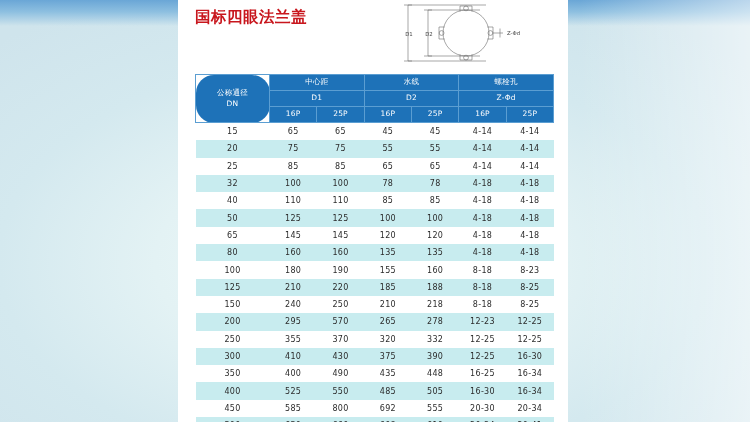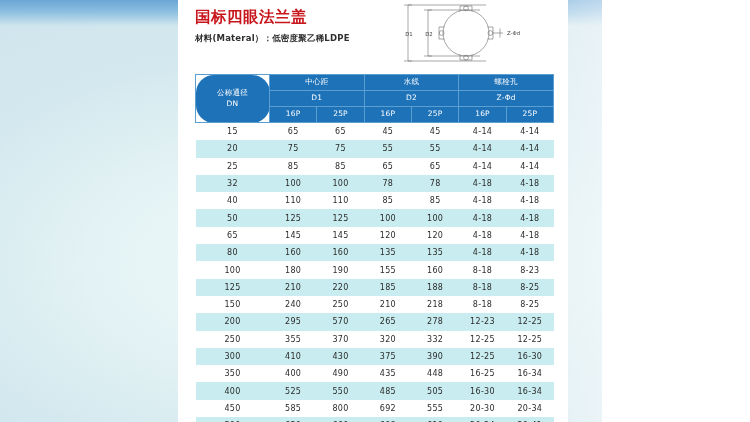--- a/index.html
+++ b/index.html
@@ -9,21 +9,21 @@
   body {
     width: 750px;
     height: 422px;
     overflow: hidden;
     font-family: "Liberation Sans", "DejaVu Sans", sans-serif;
     background: #ffffff;
   }
 
   #page {
     position: relative;
-    width: 602px;
+    width: 750px;
     height: 422px;
     overflow: hidden;
     background:
       radial-gradient(ellipse 520px 300px at 47% 62%, #eefafa 0%, #e3f2f4 38%, #d4e9ef 68%, #cfe4ec 100%),
       linear-gradient(to bottom, #7fb3dc 0%, #a9cde6 9%, #d3e8f1 22%, #e6f4f5 42%, #e9f5f5 70%, #dceef2 100%);
   }
   #page::before {
     content: "";
     position: absolute;
     left: 0; top: 0; right: 0; height: 26px;
@@ -140,21 +140,20 @@
 </style>
 </head>
 <body>
 
 <div id="page">
 
   <div class="card">
 
     <div class="doc-header">
       <div class="doc-title">国标四眼法兰盖</div>
-      <div class="doc-subtitle">材料(Materal）：低密度聚乙稀LDPE</div>
     </div>
 
     <div class="drawing">
       <svg width="160" height="64" viewBox="0 0 160 64" xmlns="http://www.w3.org/2000/svg">
         <g stroke="#6b6b6b" stroke-width="0.6" fill="none">
 
           <line x1="14" y1="4" x2="14" y2="60"></line>
           <line x1="10" y1="4" x2="18" y2="4"></line>
           <line x1="10" y1="60" x2="18" y2="60"></line>
 

